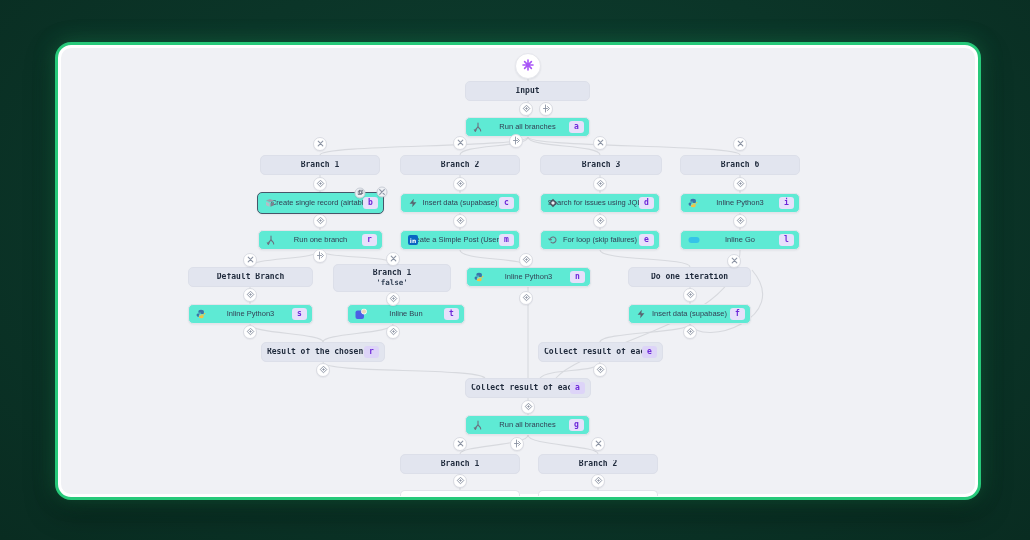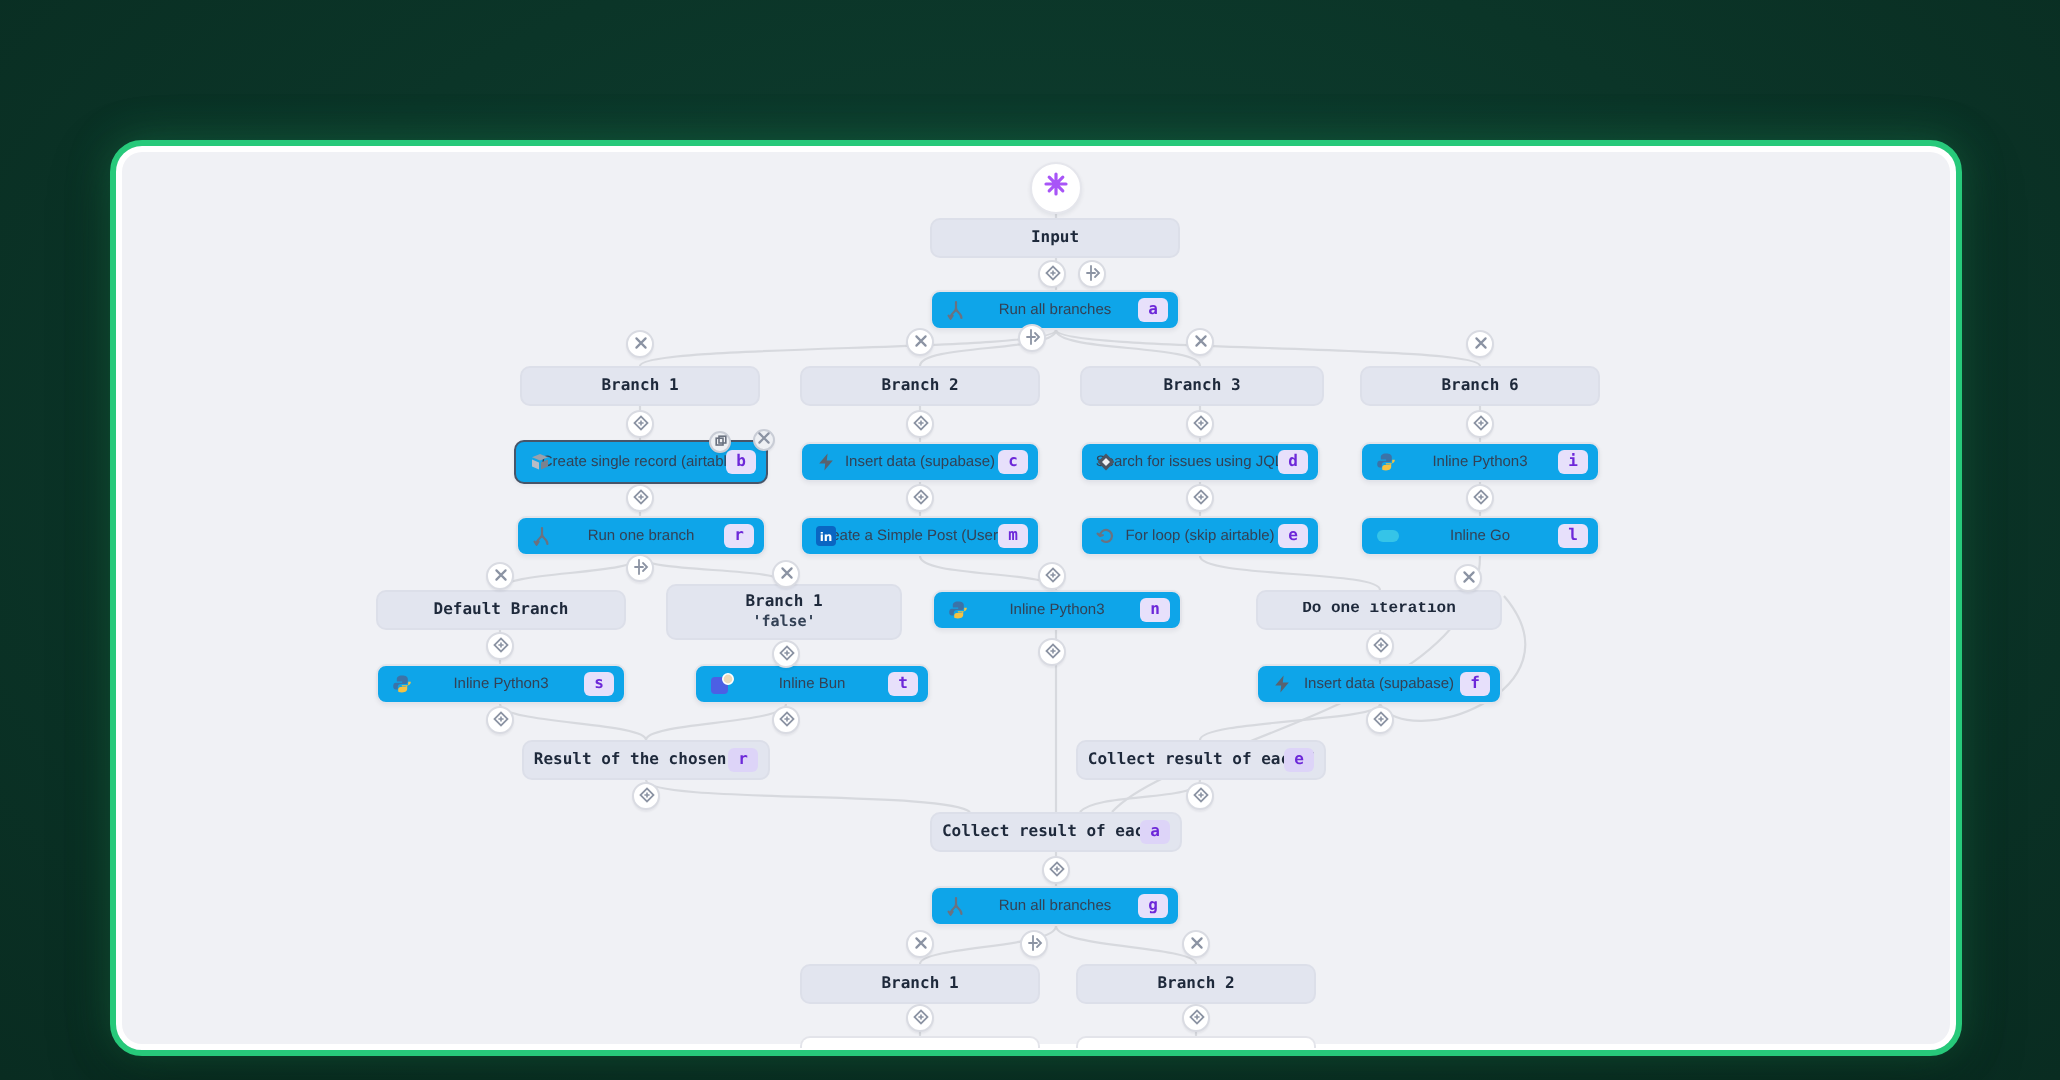--- a/index.html
+++ b/index.html
@@ -7,41 +7,40 @@
     width:1030px;height:540px;position:relative;overflow:hidden;
     background:radial-gradient(ellipse at 50% 40%, #0e4031 0%, #0b3528 55%, #092c21 100%);
     font-family:"Liberation Sans", sans-serif;
   }
   #stage{position:absolute;inset:0;}
   .card{
     position:absolute;left:55px;top:42px;width:920px;height:452px;
     background:#f0f1f5;border:3px solid #27c97a;border-radius:16px;
     box-shadow:0 0 22px rgba(39,201,122,.30), 0 10px 30px rgba(0,0,0,.45), inset 0 0 0 3px #ffffff;
     overflow:hidden;
-    margin-top:28px;
   }
   .canvas{position:absolute;inset:0;}
   svg.edges{position:absolute;left:0;top:0;pointer-events:none;}
 
   .node{
     position:absolute;display:flex;align-items:center;justify-content:center;
     box-sizing:border-box;border-radius:5px;
   }
   .node .lbl{
     white-space:nowrap;overflow:hidden;text-overflow:clip;max-width:92%;
     line-height:1.1;text-align:center;
   }
   .node.group{
     background:#e2e5ef;border:1px solid #dcdfe9;color:#1e293b;
     font-family:"DejaVu Sans Mono", monospace;font-size:8px;font-weight:700;
     flex-direction:column;
   }
   .node.group .sub{font-size:7.5px;font-weight:700;color:#334155;}
   .node.action{
-    background:#0ea5e9;border:1px solid #e3e4ea;color:#334155;
+    background:#5eead4;border:1px solid #e3e4ea;color:#334155;
     font-size:7.5px;box-shadow:0 1px 2px rgba(15,23,42,.05);
   }
   .node.selected{border:1.5px solid #475569;}
   .node .icon{position:absolute;left:7px;top:50%;transform:translateY(-50%);display:flex;align-items:center;}
   .node .badge{
     position:absolute;right:5px;top:50%;transform:translateY(-50%);
     background:#e7e0fb;color:#6d28d9;font-family:"DejaVu Sans Mono", monospace;
     font-weight:700;font-size:8px;line-height:12px;min-width:13px;height:12px;
     border-radius:3px;text-align:center;padding:0 1px;
   }
@@ -197,21 +196,21 @@
           </span>
           <span class="lbl">Create a Simple Post (User) (...</span>
           <span class="badge">m</span>
         </div>
         <div class="node action" style="left: 482px; top: 185px; width: 120px; height: 20px;">
           <span class="icon">
             <svg width="10" height="10" viewBox="0 0 10 10">
               <path d="M2 5 a3 3 0 1 1 1 2.2 M2 5 L0.8 3.8 M2 5 L3.4 4.6" fill="none" stroke="#6b7280" stroke-width="1.1" stroke-linecap="round"></path>
             </svg>
           </span>
-          <span class="lbl">For loop (skip airtable)</span>
+          <span class="lbl">For loop (skip failures)</span>
           <span class="badge">e</span>
         </div>
         <div class="node action" style="left: 622px; top: 185px; width: 120px; height: 20px;">
           <span class="icon">
             <svg width="12" height="8" viewBox="0 0 12 8">
               <rect x="0.5" y="1" width="11" height="6" rx="3" fill="#35c4e8"></rect>
             </svg>
           </span>
           <span class="lbl">Inline Go</span>
           <span class="badge">l</span>
@@ -226,21 +225,21 @@
         <div class="node action" style="left: 408px; top: 222px; width: 125px; height: 20px;">
           <span class="icon">
             <svg width="10" height="10" viewBox="0 0 10 10">
               <path d="M5 0.8 c-2 0-2.6 0.9-2.6 1.8 v1.2 h2.7 v0.6 H1.9 c-0.9 0-1.3 0.9-1.3 1.7 s0.4 1.6 1.3 1.6 h1 V6.4 c0-0.8 0.7-1.4 1.5-1.4 h2.3 c0.7 0 1.2-0.6 1.2-1.3 V2.6 C7.9 1.5 7 0.8 5 0.8 z" fill="#3b73a8"></path>
               <path d="M5 9.2 c2 0 2.6-0.9 2.6-1.8 V6.2 H4.9 V5.6 h3.2 c0.9 0 1.3-0.9 1.3-1.7 H8.1 v1.2 c0 0.8-0.7 1.4-1.5 1.4 H4.3 c-0.7 0-1.2 0.6-1.2 1.3 v1.1 C3.1 8.5 3 9.2 5 9.2 z" fill="#f5c242"></path>
             </svg>
           </span>
           <span class="lbl">Inline Python3</span>
           <span class="badge">n</span>
         </div>
-        <div class="node group" style="left: 570px; top: 222px; width: 123px; height: 20px; font-family: Liberation Mono, monospace;">
+        <div class="node group" style="left: 570px; top: 222px; width: 123px; height: 20px;">
           <span class="lbl">Do one iteration</span>
         </div>
         <div class="node action" style="left: 130px; top: 259px; width: 125px; height: 20px;">
           <span class="icon">
             <svg width="10" height="10" viewBox="0 0 10 10">
               <path d="M5 0.8 c-2 0-2.6 0.9-2.6 1.8 v1.2 h2.7 v0.6 H1.9 c-0.9 0-1.3 0.9-1.3 1.7 s0.4 1.6 1.3 1.6 h1 V6.4 c0-0.8 0.7-1.4 1.5-1.4 h2.3 c0.7 0 1.2-0.6 1.2-1.3 V2.6 C7.9 1.5 7 0.8 5 0.8 z" fill="#3b73a8"></path>
               <path d="M5 9.2 c2 0 2.6-0.9 2.6-1.8 V6.2 H4.9 V5.6 h3.2 c0.9 0 1.3-0.9 1.3-1.7 H8.1 v1.2 c0 0.8-0.7 1.4-1.5 1.4 H4.3 c-0.7 0-1.2 0.6-1.2 1.3 v1.1 C3.1 8.5 3 9.2 5 9.2 z" fill="#f5c242"></path>
             </svg>
           </span>
           <span class="lbl">Inline Python3</span>

